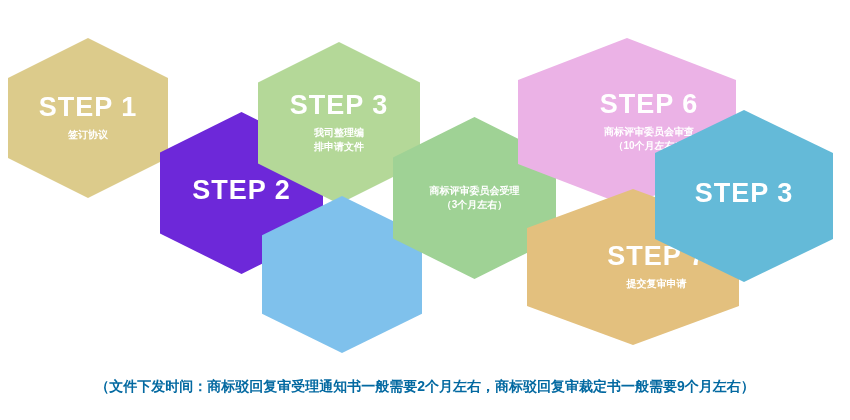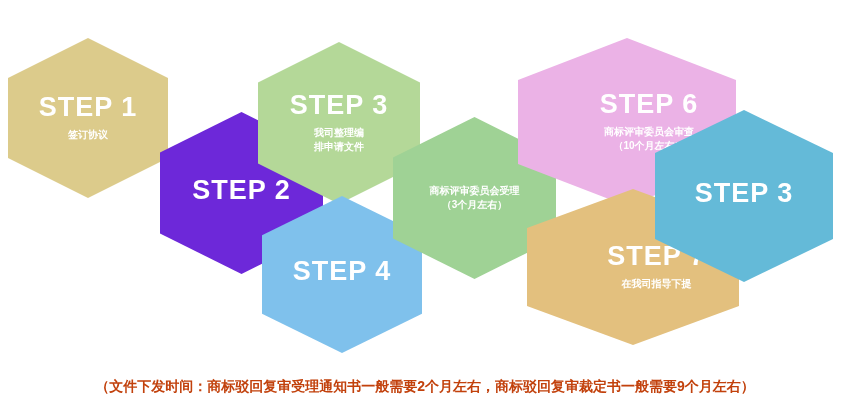--- a/index.html
+++ b/index.html
@@ -51,38 +51,37 @@
     <div class="step-title">STEP 2</div>
   </div>
 
   <div class="hex hex3" style="background: rgb(180, 216, 152);">
     <div class="step-title">STEP 3</div>
     <div class="step-desc">我司整理编
 排申请文件</div>
   </div>
 
   <div class="hex hex4" style="background: rgb(127, 193, 236);">
-    <div class="step-title">STEP 4</div>
   </div>
 
   <div class="hex hex5" style="background: rgb(159, 210, 149);">
     <div class="step-desc">商标评审委员会受理
 （3个月左右）</div>
   </div>
 
   <div class="hex hex6" style="background: rgb(235, 178, 230); padding-left: 44px;">
     <div class="step-title">STEP 6</div>
     <div class="step-desc">商标评审委员会审查
 （10个月左右）</div>
   </div>
 
   <div class="hex hex7" style="background: rgb(227, 192, 126); padding-left: 47px;">
     <div class="step-title">STEP 7</div>
-    <div class="step-desc">在我司指导下提</div>
+    <div class="step-desc">提交复审申请</div>
   </div>
 
   <div class="hex hex8" style="background: rgb(100, 186, 216);">
     <div class="step-title">STEP 3</div>
   </div>
 
-  <div class="footer-note" style="color: #c2410c;">（文件下发时间：商标驳回复审受理通知书一般需要2个月左右，商标驳回复审裁定书一般需要9个月左右）</div>
+  <div class="footer-note" style="color: #0369a1;">（文件下发时间：商标驳回复审受理通知书一般需要2个月左右，商标驳回复审裁定书一般需要9个月左右）</div>
 
 </div>
 
 </body></html>

